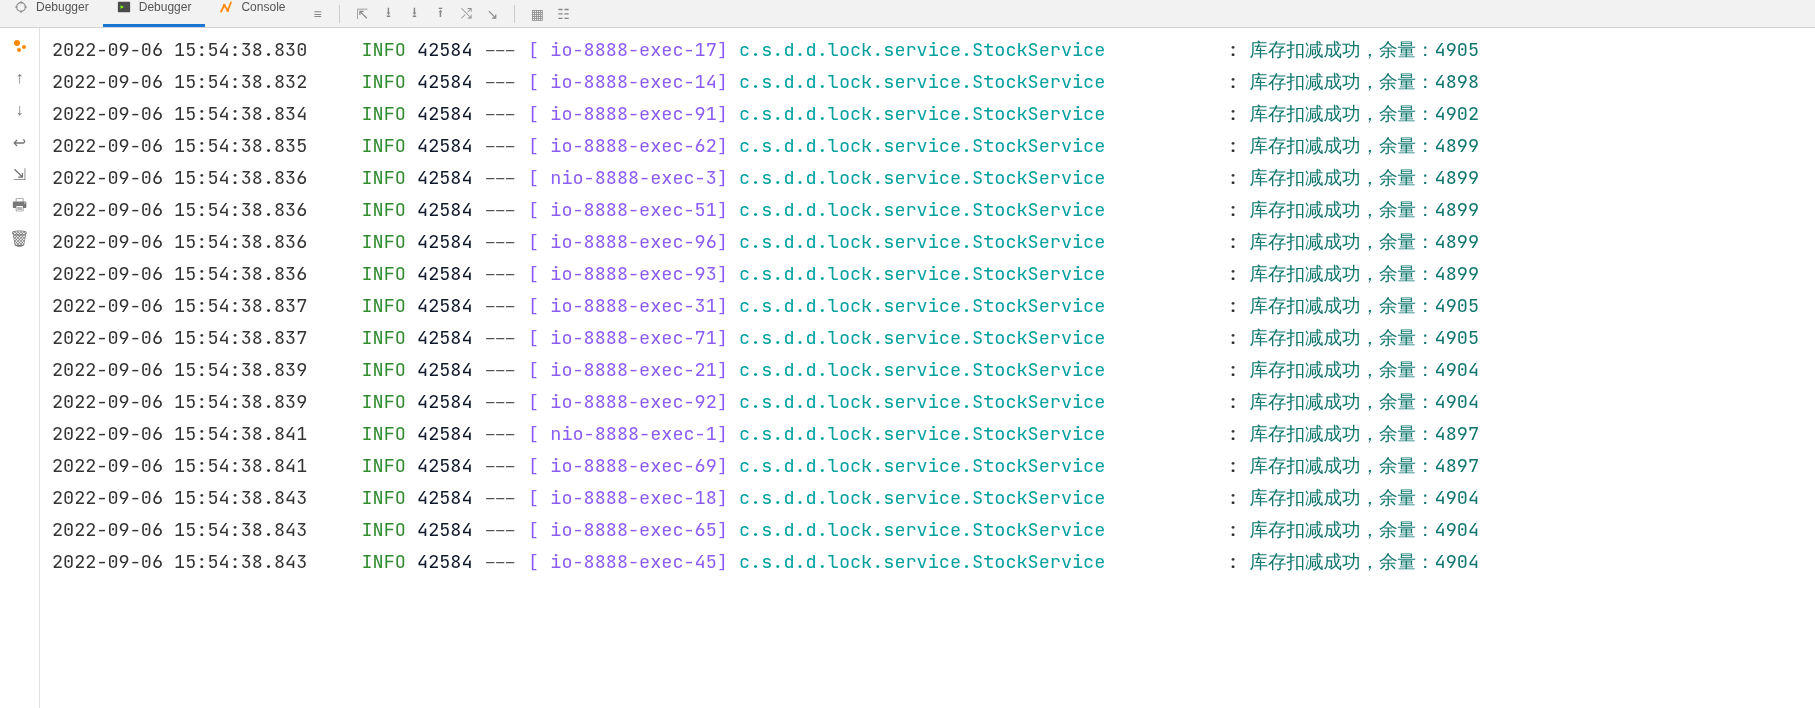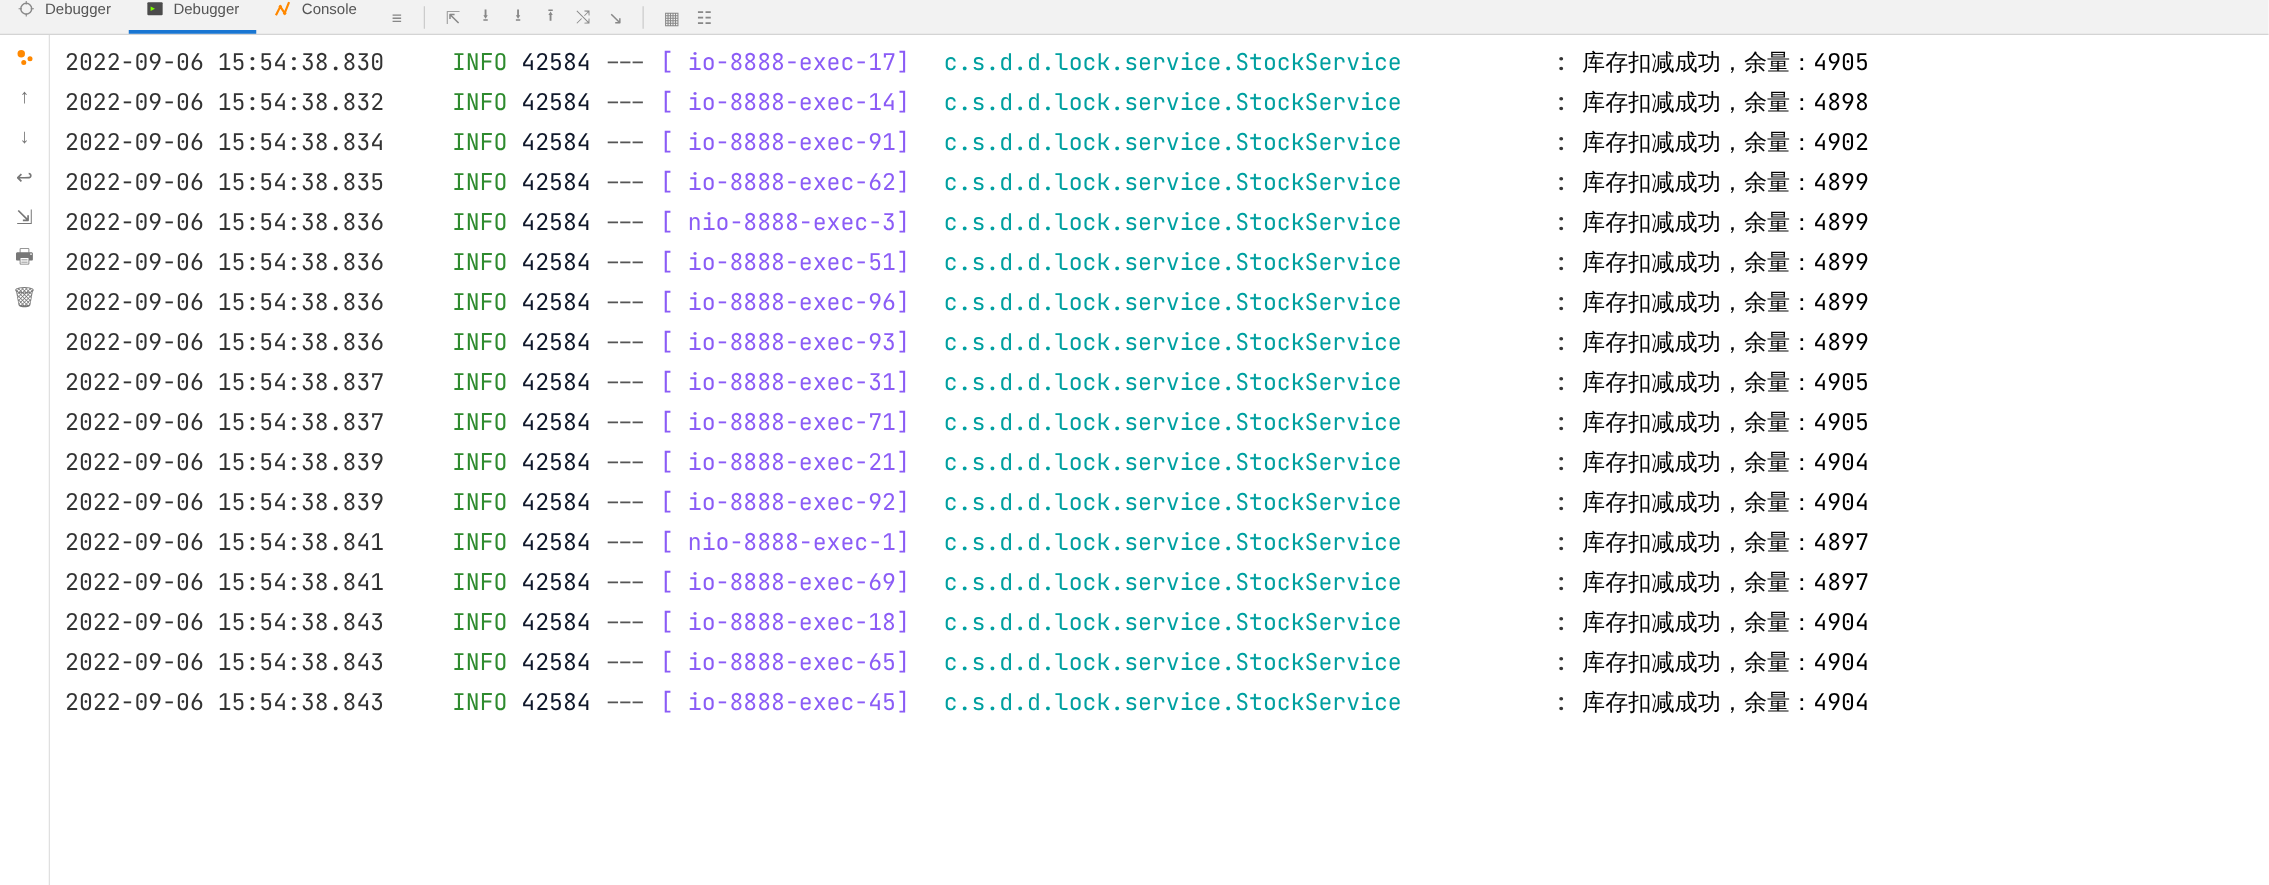--- a/index.html
+++ b/index.html
@@ -16,23 +16,23 @@
   .main-area { display:flex; height:calc(100% - 28px); }
   .gutter { width:40px; background:#fff; border-right:1px solid #e0e0e0; display:flex; flex-direction:column; align-items:center; padding-top:8px; gap:12px; }
   .gutter .g-icon { width:20px; height:20px; display:flex; align-items:center; justify-content:center; color:#777; cursor:pointer; font-size:16px; }
   .console { flex:1; overflow:auto; font-family:"JetBrains Mono","Consolas",monospace; font-size:18.5px; line-height:32px; padding:6px 12px 6px 12px; white-space:pre; }
   .log-row { display:flex; }
   .ts { color:#333; }
   .lvl { color:#2e8b2e;margin-left:32px; }
   .pid { color:#0f172a; }
   .dash { color:#555; }
   .thr { color:#8b5cf6; }
-  .svc { color:#00a0a0;margin-left:16px; }
+  .svc { color:#00a0a0; }
   .colon { color:#333; }
-  .msg { color:#000000; }
+  .msg { color:#0f766e; }
   
   .orange { color:#ff8800; }
 </style>
 </head>
 <body>
 
 <div class="toolbar">
   <div class="tabs">
     <div class="tab">
       <span class="icon">

